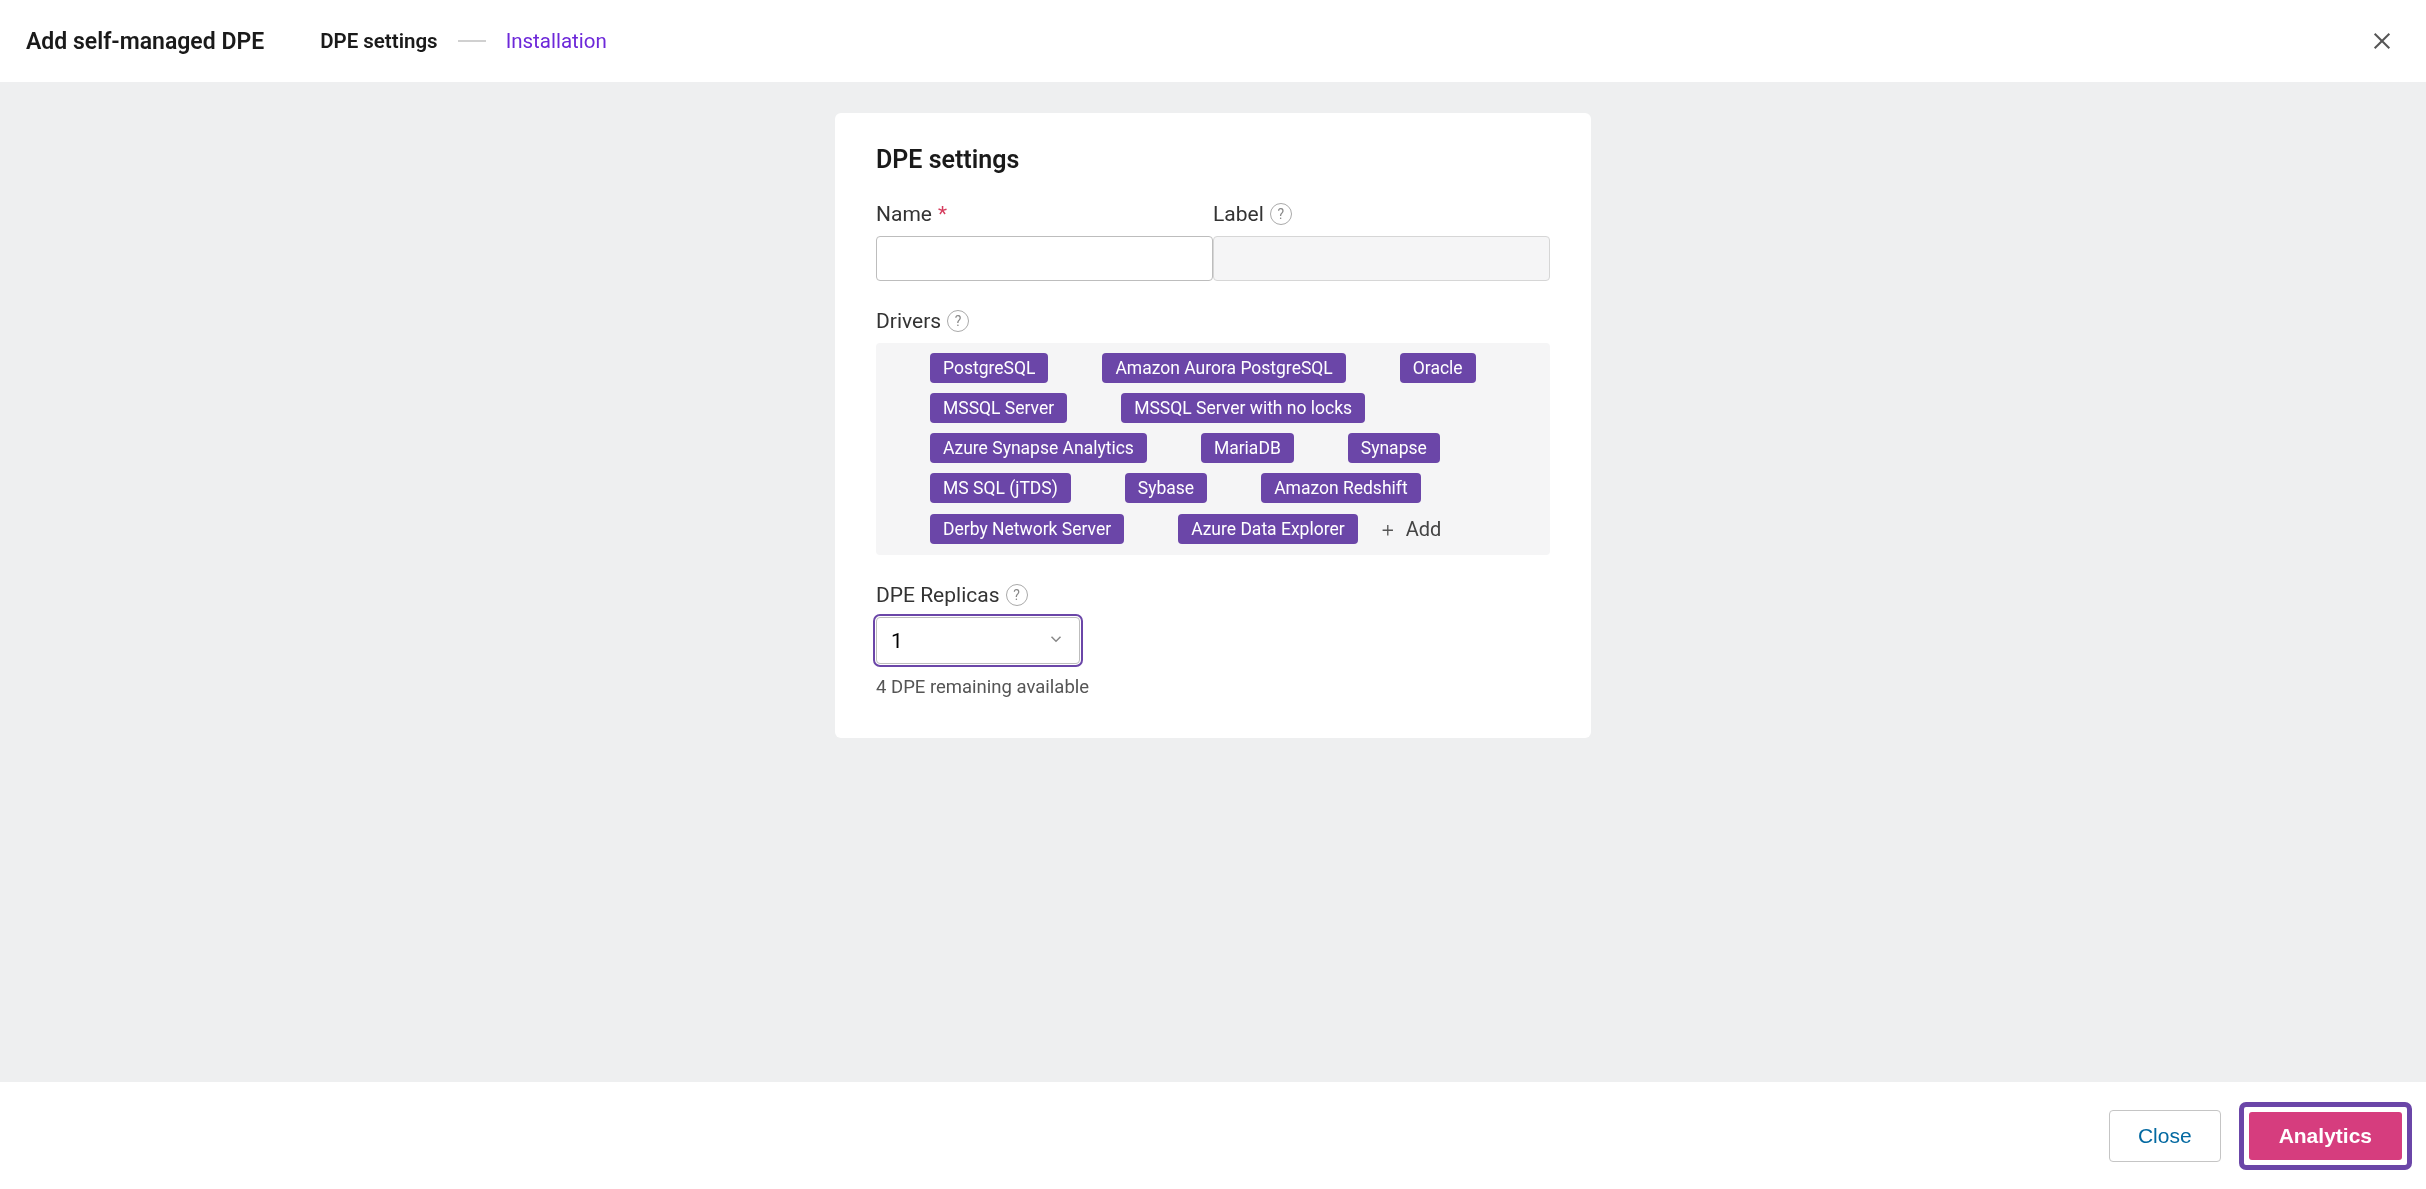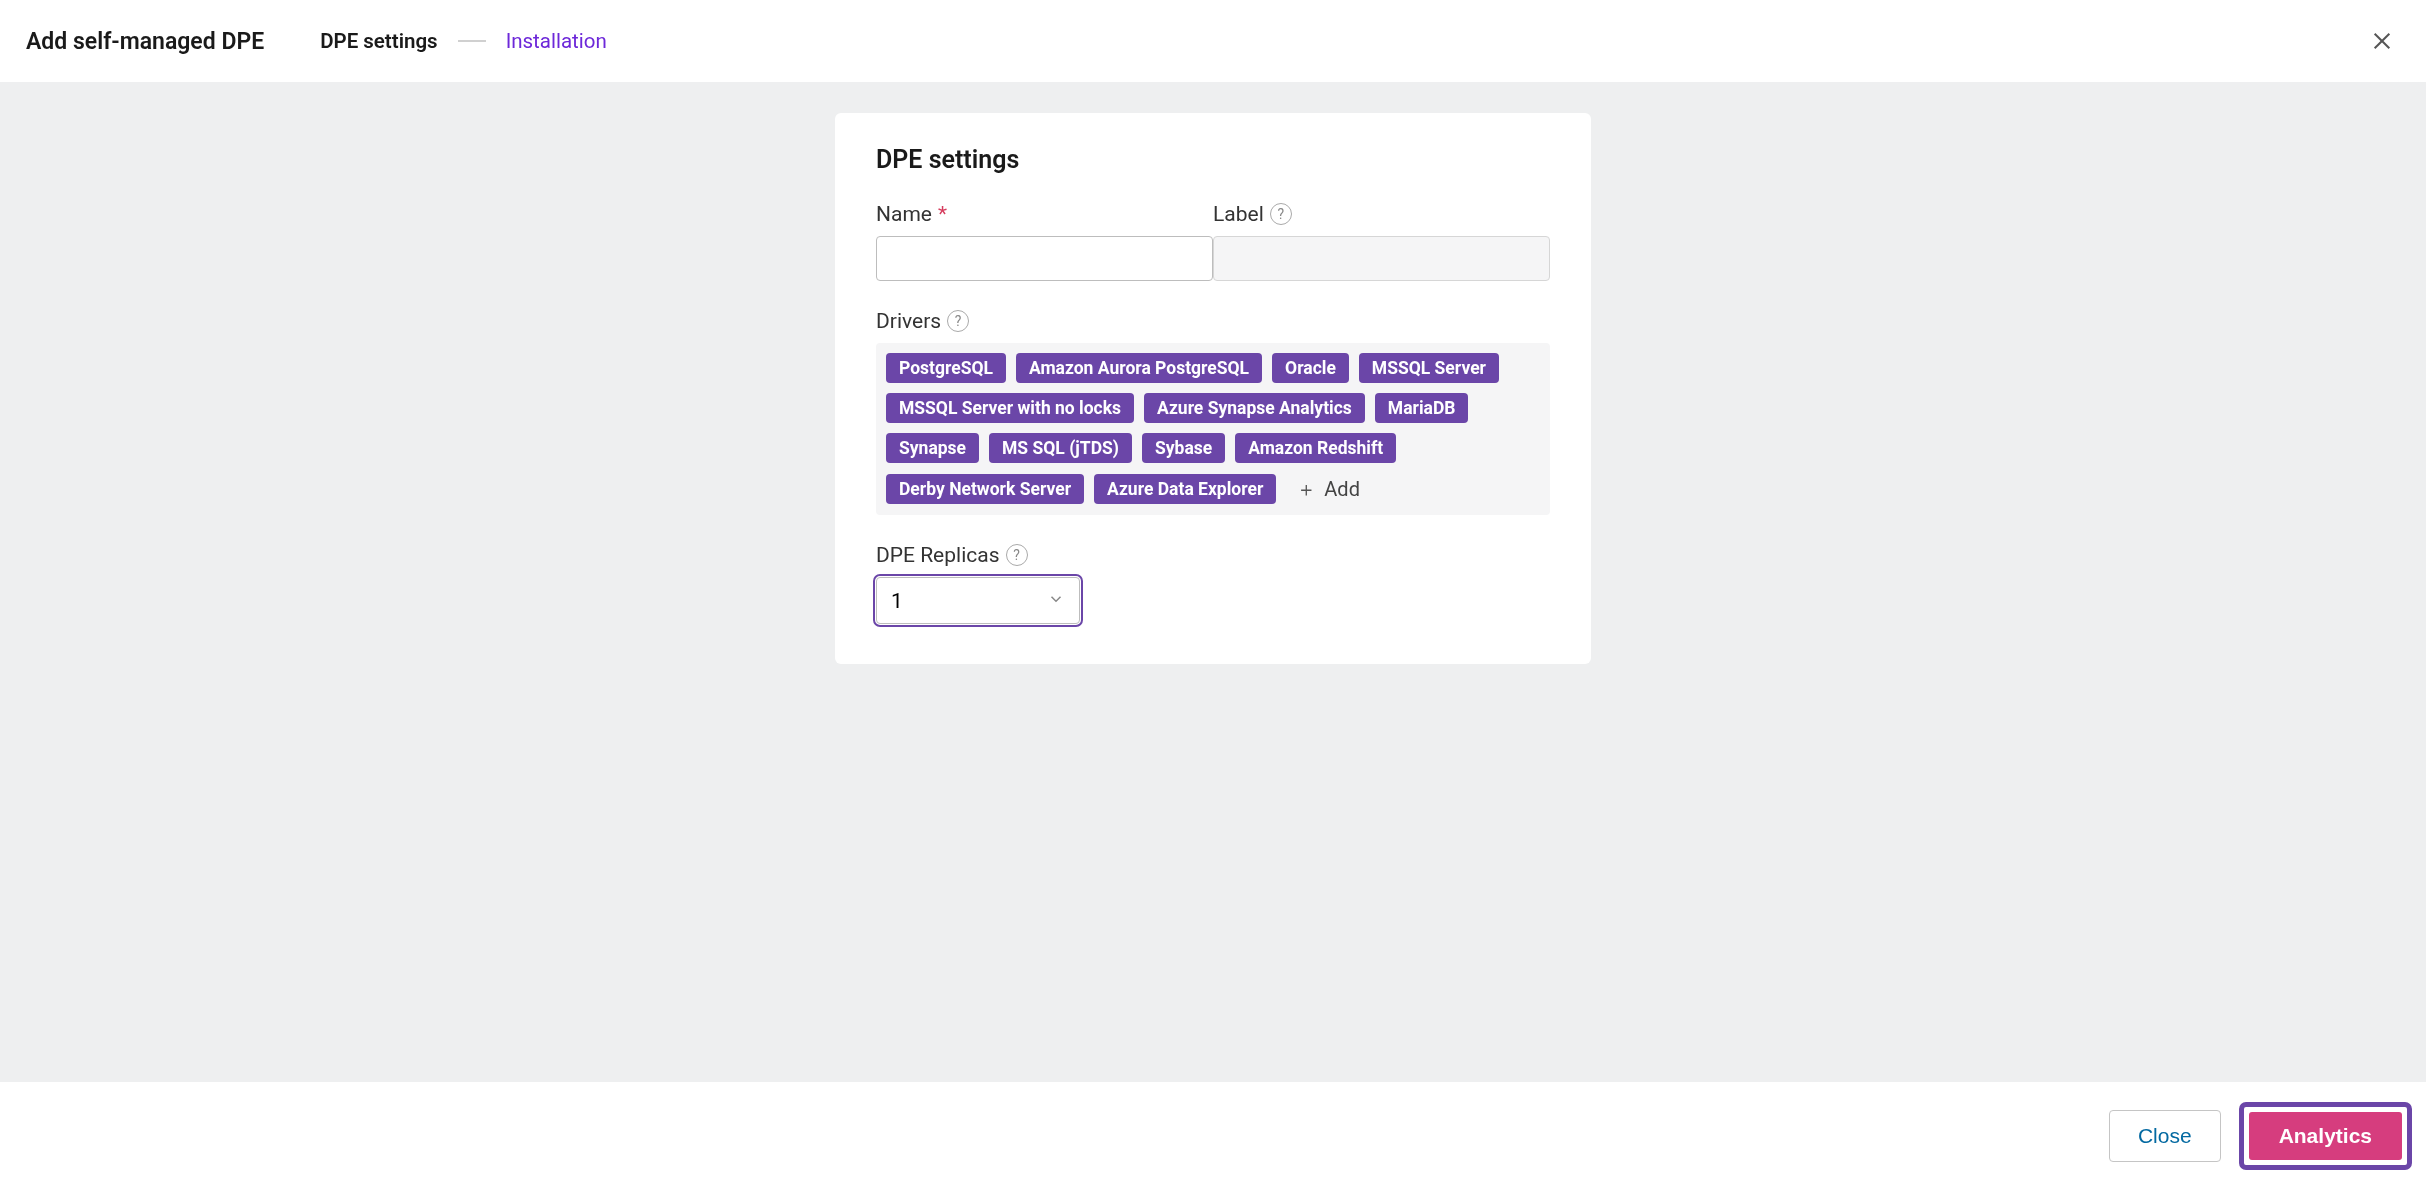--- a/index.html
+++ b/index.html
@@ -136,24 +136,25 @@
       padding: 10px;
       display: flex;
       flex-wrap: wrap;
       gap: 10px;
       align-items: center;
     }
     .chip {
       background: #6b46a8;
       color: #fff;
       font-size: 17.5px;
-      font-weight: 700;
+      font-weight: 400;
       padding: 5px 13px;
       border-radius: 4px;
       white-space: nowrap;
+      margin-left: 44px;
     }
     .add-chip {
       display: inline-flex;
       align-items: center;
       gap: 8px;
       color: #444;
       font-size: 20px;
       padding: 4px 10px;
       cursor: pointer;
     }
@@ -306,20 +307,21 @@
       <div class="select-wrapper">
         <div class="select-input">
           <span>1</span>
           <span class="chevron-down">
             <svg width="18" height="18" viewBox="0 0 24 24" fill="none" stroke="currentColor" stroke-width="2">
               <polyline points="6 9 12 15 18 9"></polyline>
             </svg>
           </span>
         </div>
       </div>
+      <div class="helper-text">4 DPE remaining available</div>
     </div>
 
   </div>
 </div>
 
 <div class="footer">
   <button class="btn btn-secondary">Close</button>
   <div class="btn-primary-wrap">
     <button class="btn btn-primary">Analytics</button>
   </div>

